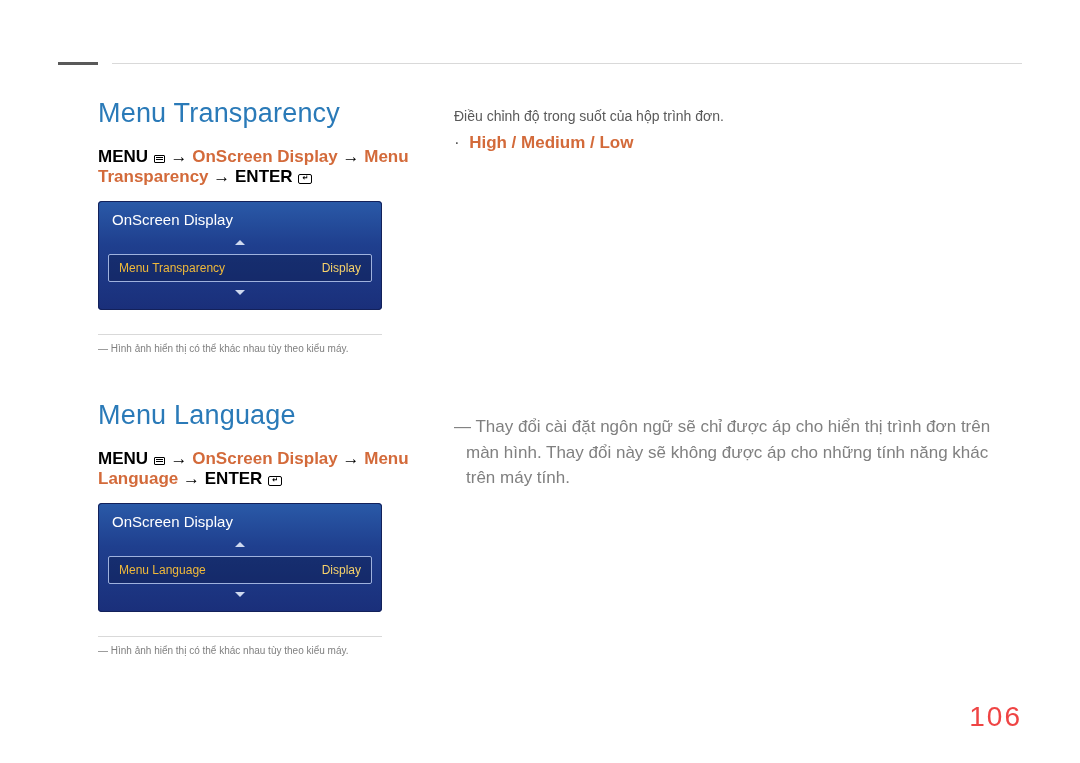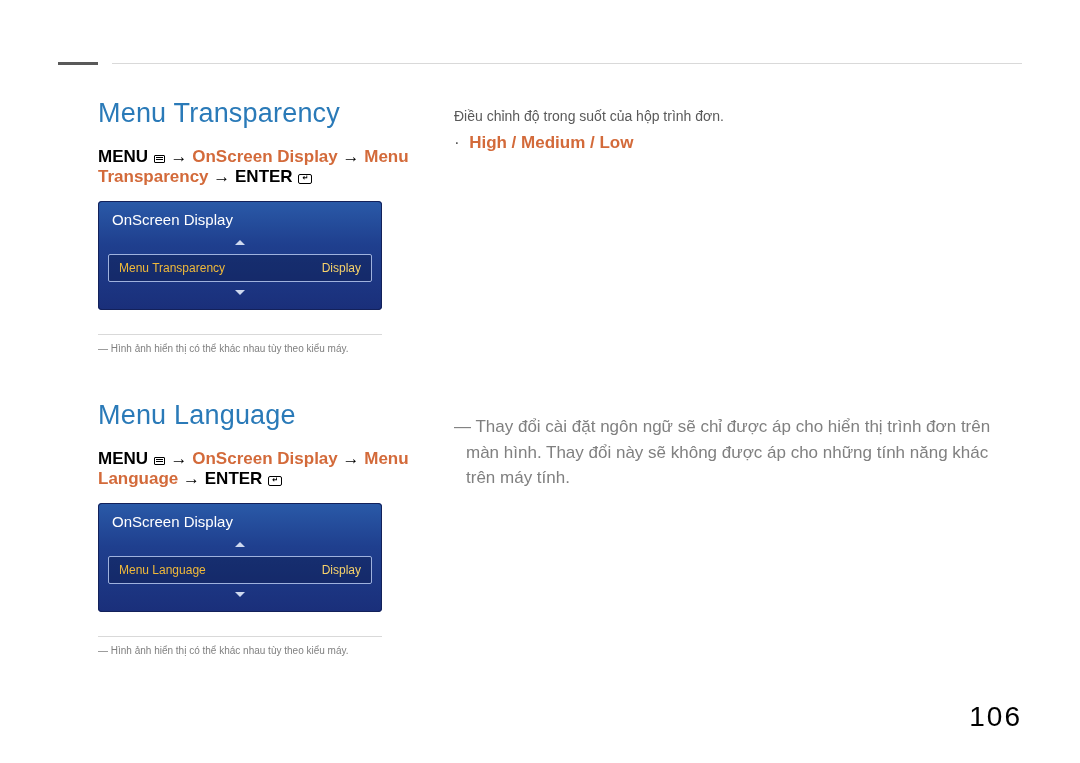--- a/index.html
+++ b/index.html
@@ -175,21 +175,21 @@
     line-height: 1.5;
   }
   .note-block::before {
     content: "― ";
   }
   .page-number {
     position: absolute;
     right: 58px;
     bottom: 30px;
     font-size: 28px;
-    color: #000000;
+    color: #ef4444;
     font-weight: 300;
     letter-spacing: 2px;
   }
 </style>
 </head>
 <body>
 
 <div class="top-bar"></div>
 <div class="top-rule"></div>
 

